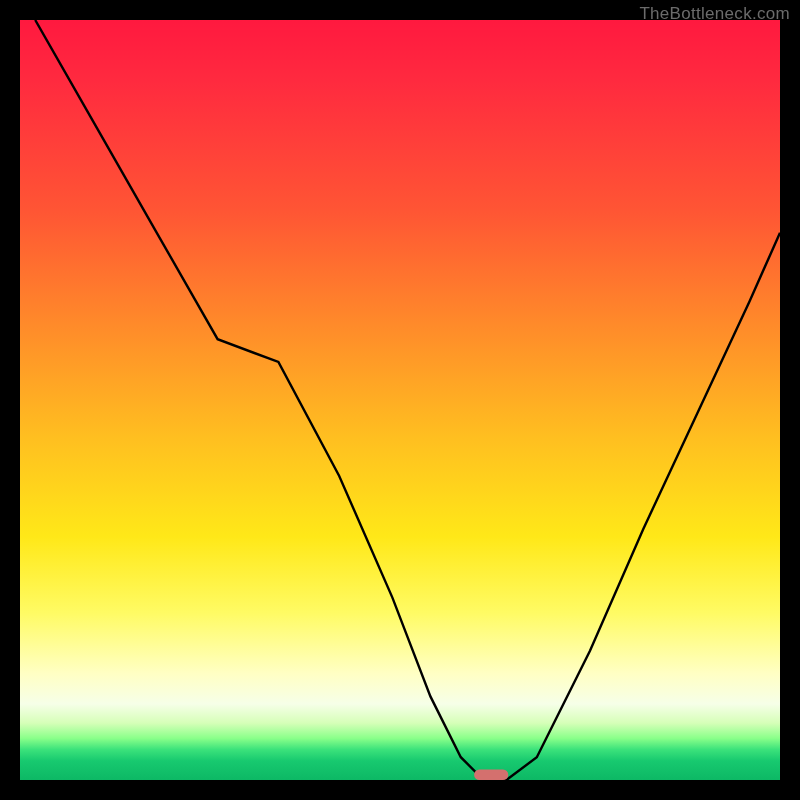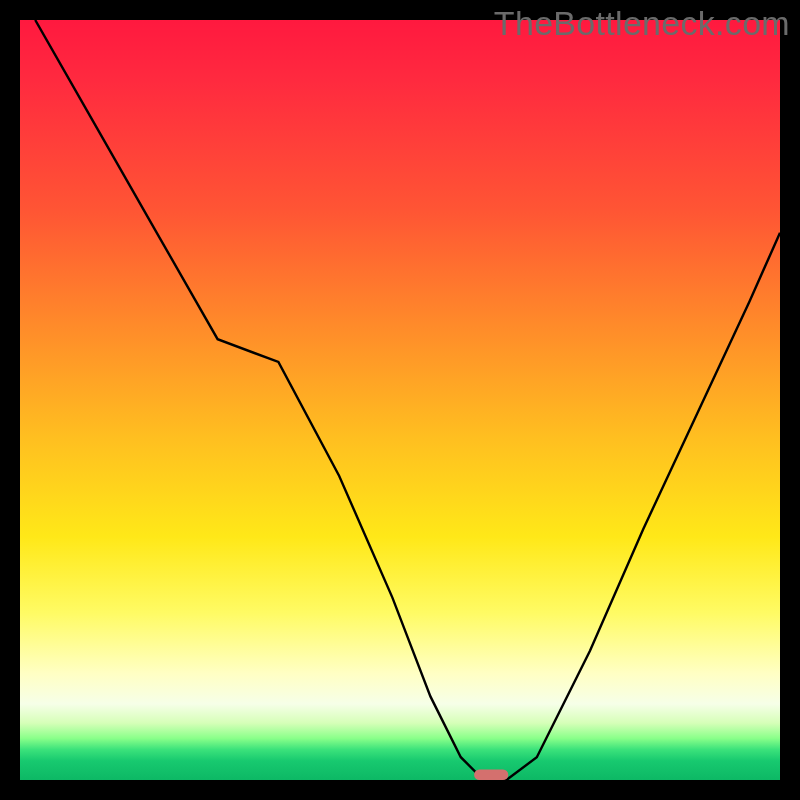--- a/index.html
+++ b/index.html
@@ -15,21 +15,21 @@
     position: relative;
     width: 800px;
     height: 800px;
     background: #000;
   }
   .watermark {
     position: absolute;
     top: 4px;
     right: 10px;
     color: #6b6b6b;
-    font-size: 34px;
+    font-size: 17px;
     font-weight: 500;
     letter-spacing: 0.3px;
     z-index: 50;
   }
   .plot-area {
     position: absolute;
     left: 20px;
     top: 20px;
     width: 760px;
     height: 760px;

